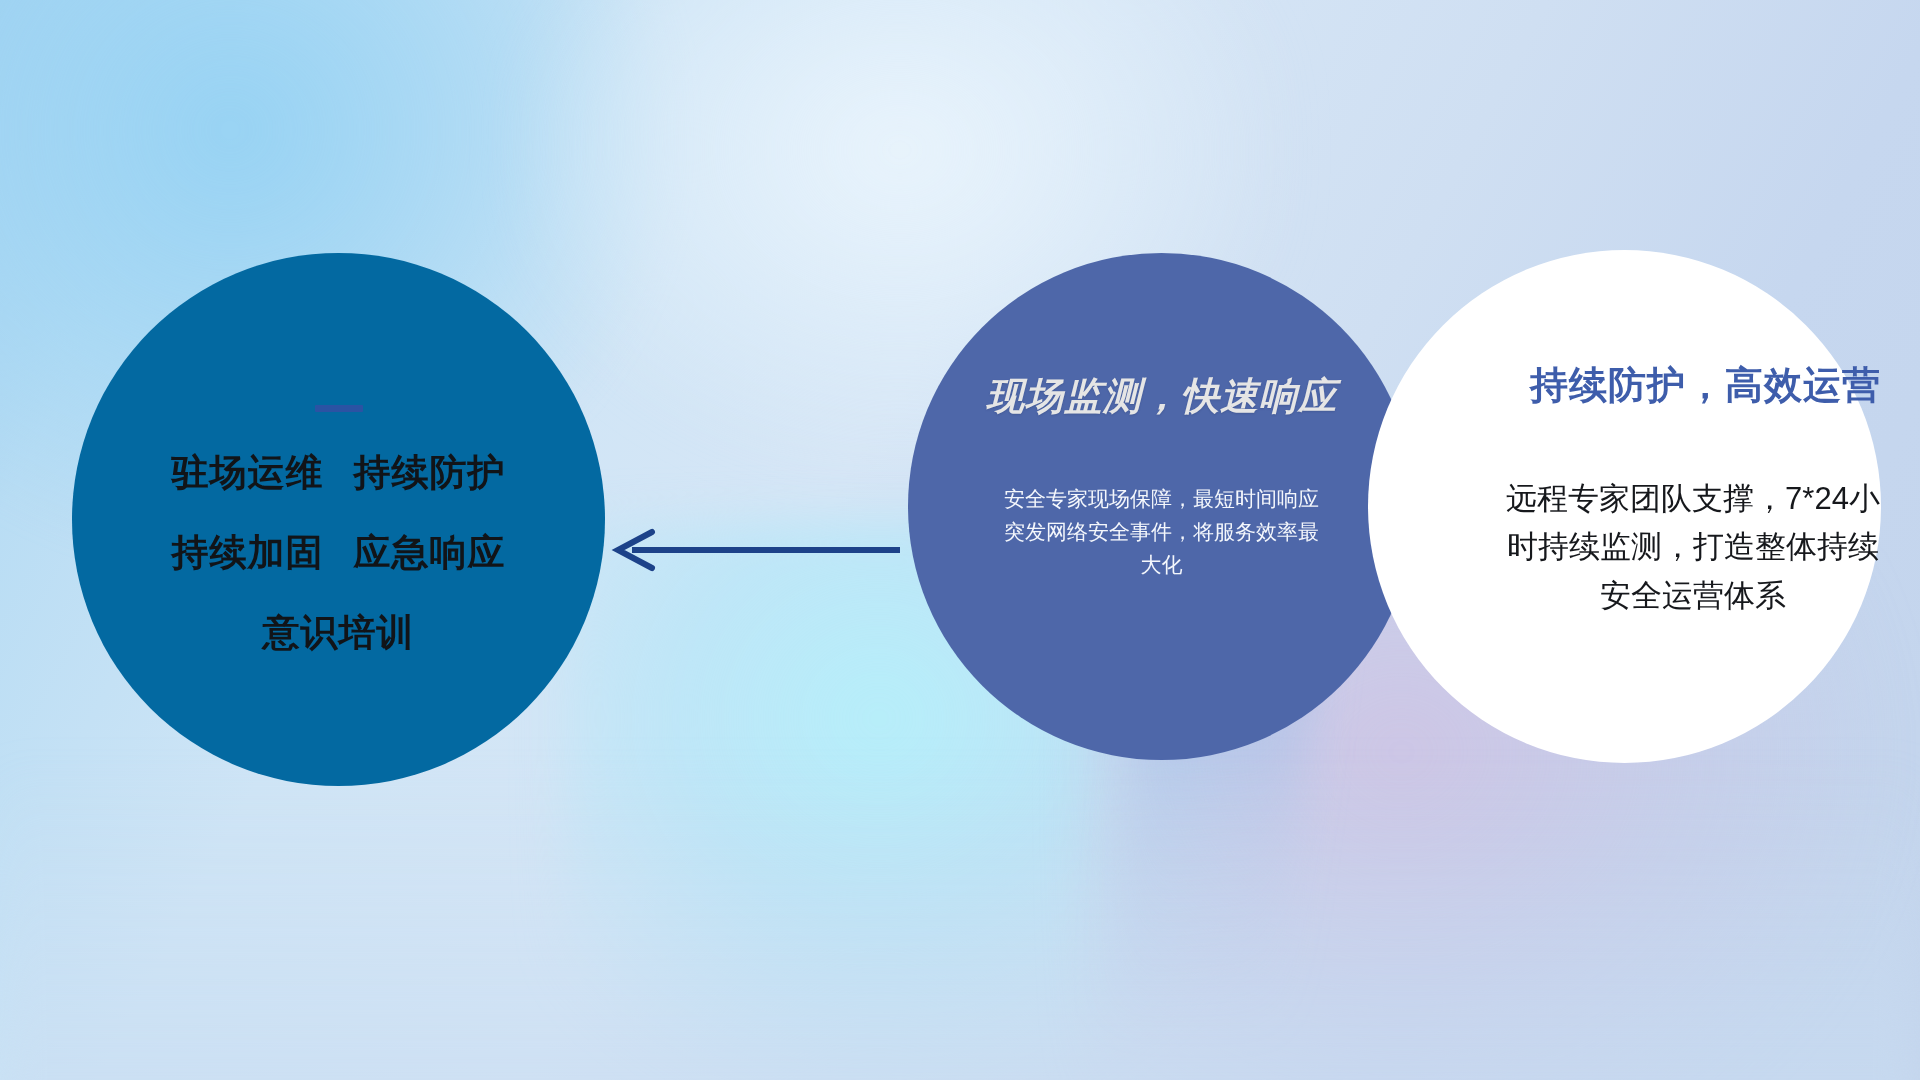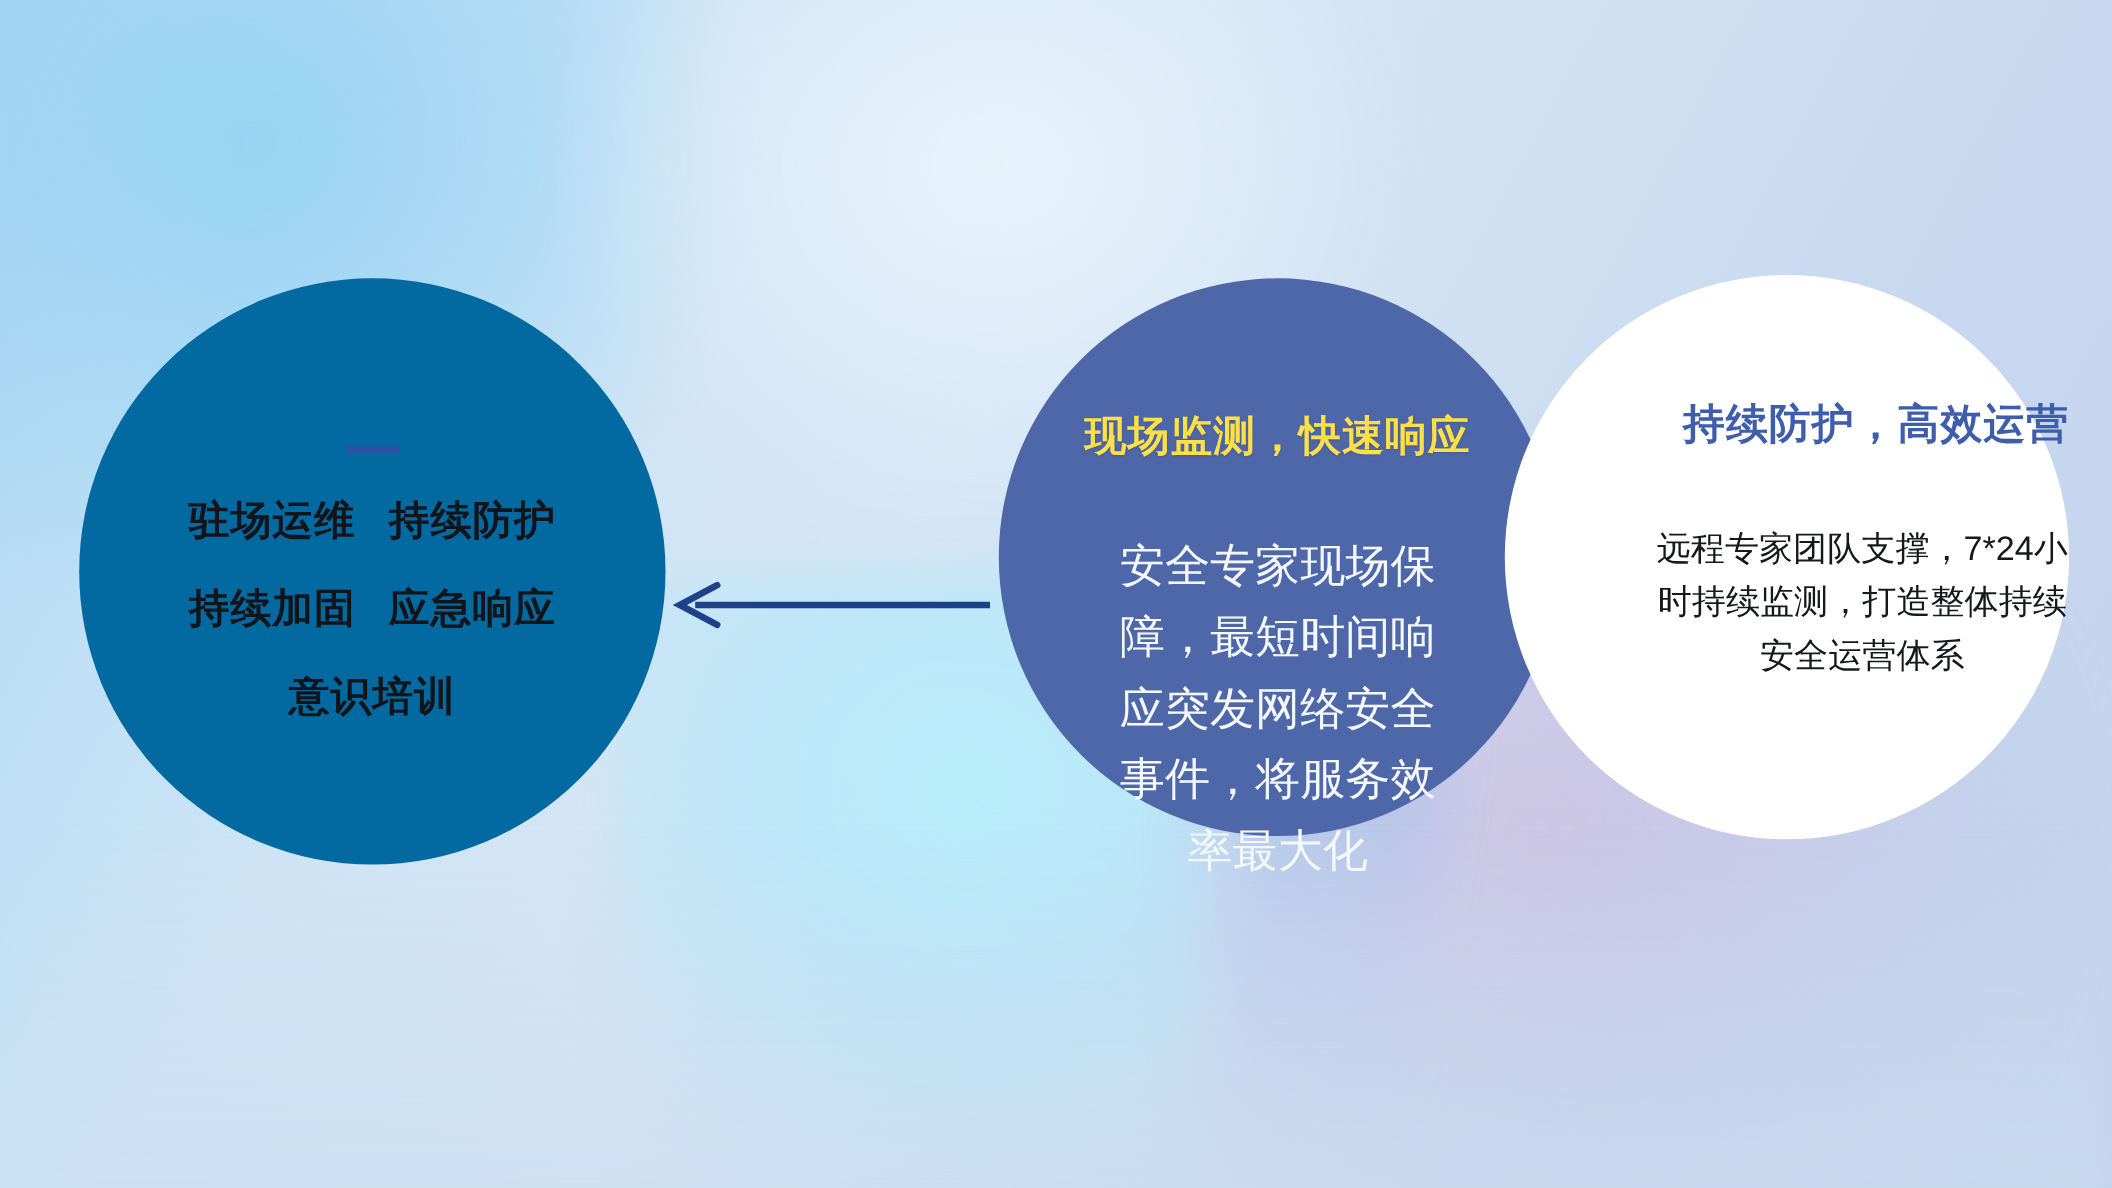--- a/index.html
+++ b/index.html
@@ -174,32 +174,33 @@
     white-space: nowrap;
   }
   .skill-gap { display: inline-block; width: 30px; }
   .skill-line.single { margin-bottom: 16px; }
 
   
   #circle-onsite .circle-inner {
     padding-top: 118px;
   }
   .heading-light {
-    color: #fde047;
+    color: #e5e5e5;
     font-size: 38px;
     font-weight: bold;
     letter-spacing: 1px;
     white-space: nowrap;
     text-shadow: 0 1px 2px rgba(35,52,95,0.25);
+    font-style: italic;
   }
   .body-light {
     margin-top: 60px;
     width: 322px;
     color: #f4f7fc;
-    font-size: 41px;
+    font-size: 21px;
     line-height: 1.58;
     text-align: center;
     font-weight: 400;
   }
 
   
   #circle-remote .circle-inner {
     padding-top: 110px;
     align-items: flex-end;
   }

